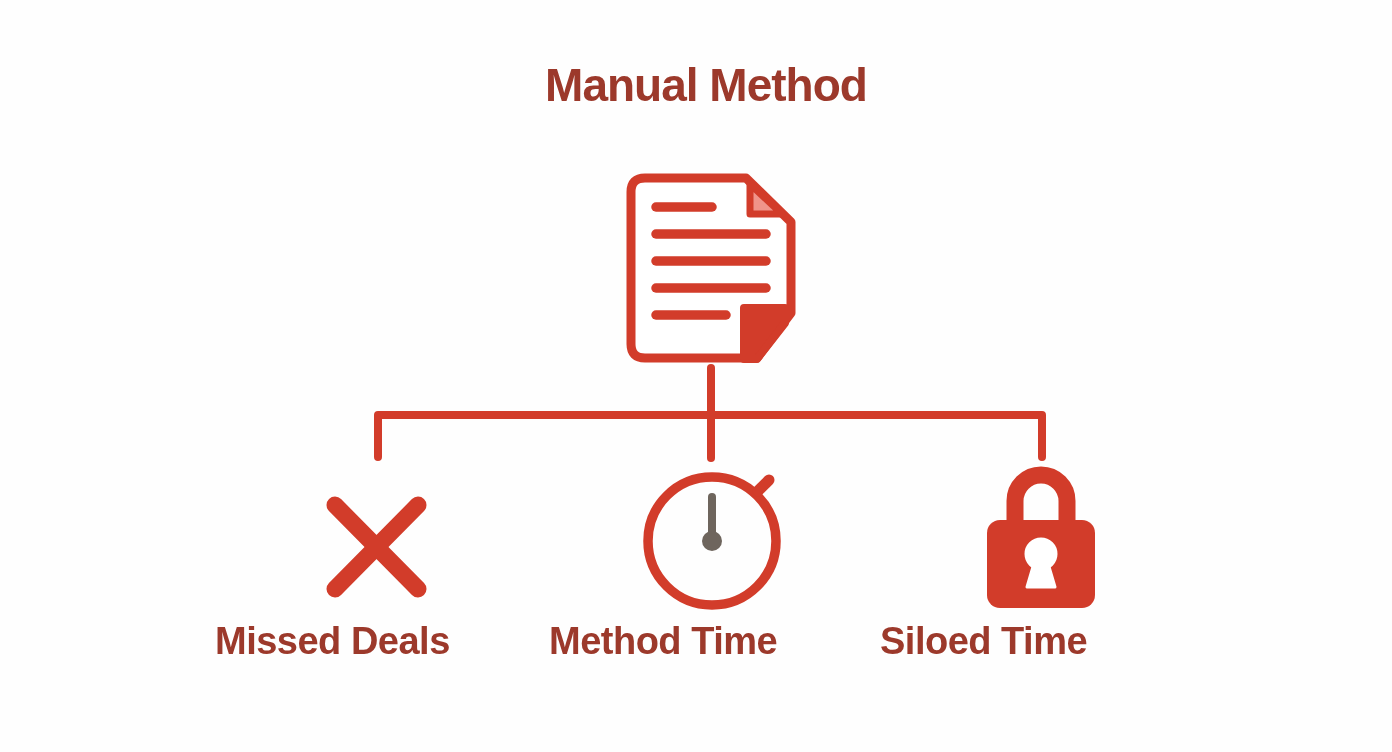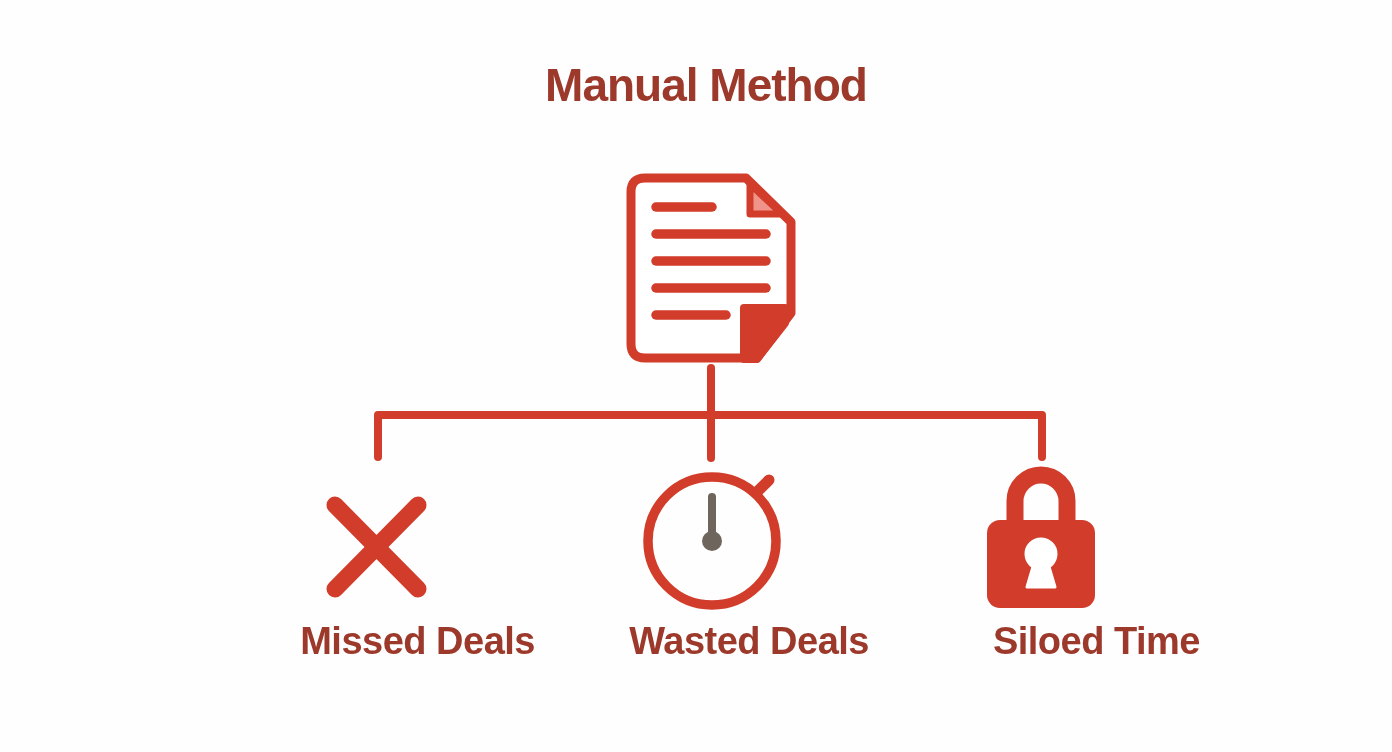--- a/index.html
+++ b/index.html
@@ -52,21 +52,21 @@
   .clock-hand   { stroke: var(--hand-gray); stroke-width: 8; stroke-linecap: round; fill: none; }
   .clock-ball   { fill: var(--hand-gray); }
   .lock-shackle { fill: none; stroke: var(--accent-red); stroke-width: 17; }
   .lock-body    { fill: var(--accent-red); }
   .keyhole      { fill: #ffffff; stroke: #ffffff; stroke-width: 3; stroke-linejoin: round; }
 
   .branch-label {
     position: absolute;
     top: 620px;
     width: 320px;
-    text-align: right;
+    text-align: left;
     font-size: 38px;
     font-weight: 700;
     letter-spacing: -0.5px;
     color: var(--text-dark-red);
   }
   .label-1 { left: 215px; }
   .label-2 { left: 549px; }
   .label-3 { left: 880px; }
 </style>
 </head>
@@ -112,16 +112,16 @@
       <path class="lock-shackle" d="M 1015 527 L 1015 501 A 26 26 0 0 1 1067 501 L 1067 527"></path>
       <rect class="lock-body" x="987" y="520" width="108" height="88" rx="13"></rect>
       <g>
         <circle class="keyhole" cx="1041" cy="554" r="15"></circle>
         <path class="keyhole" d="M 1035 560 L 1027 587 L 1055 587 L 1047 560 Z"></path>
       </g>
     </g>
   </svg>
 
   <div class="branch-label label-1">Missed Deals</div>
-  <div class="branch-label label-2">Wasted Deals</div>
+  <div class="branch-label label-2">Method Time</div>
   <div class="branch-label label-3">Siloed Time</div>
 
 </div>
 
 </body></html>

